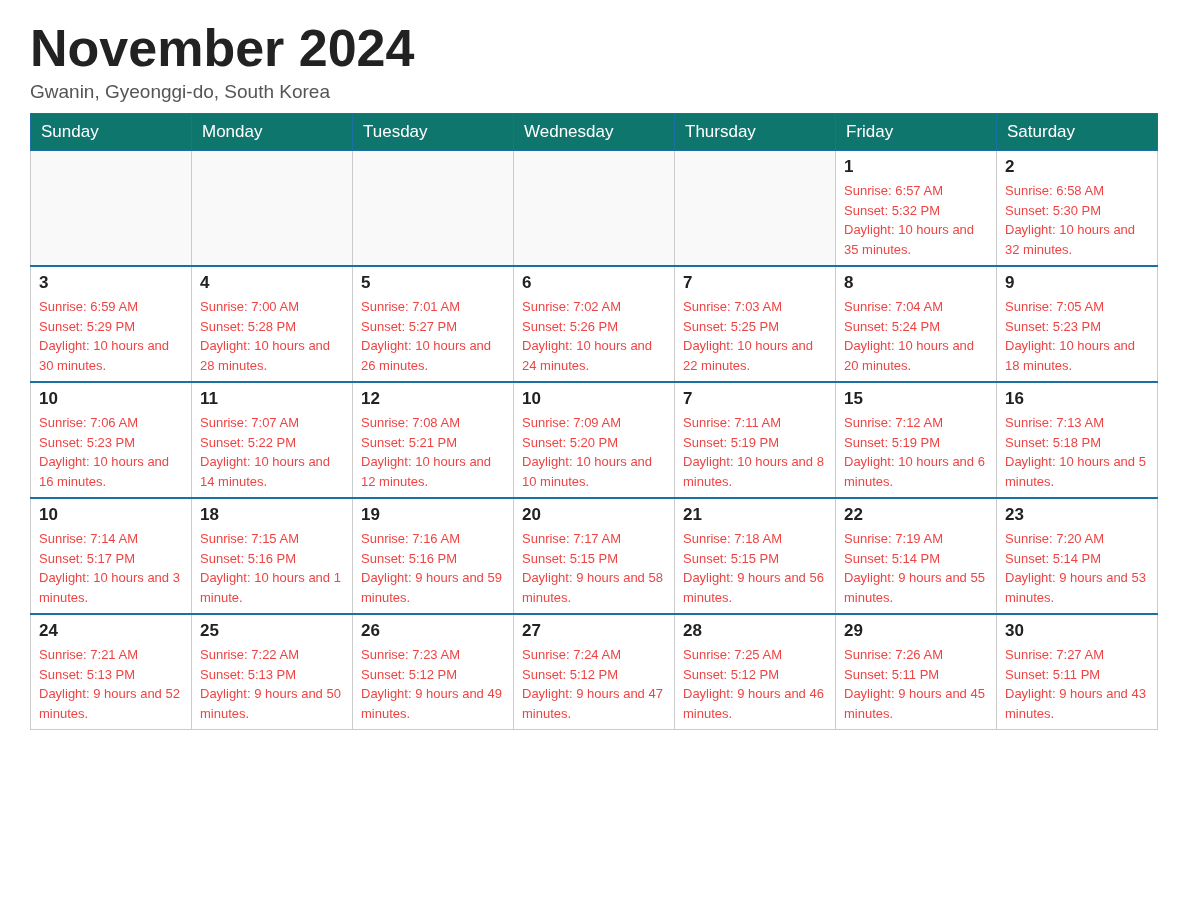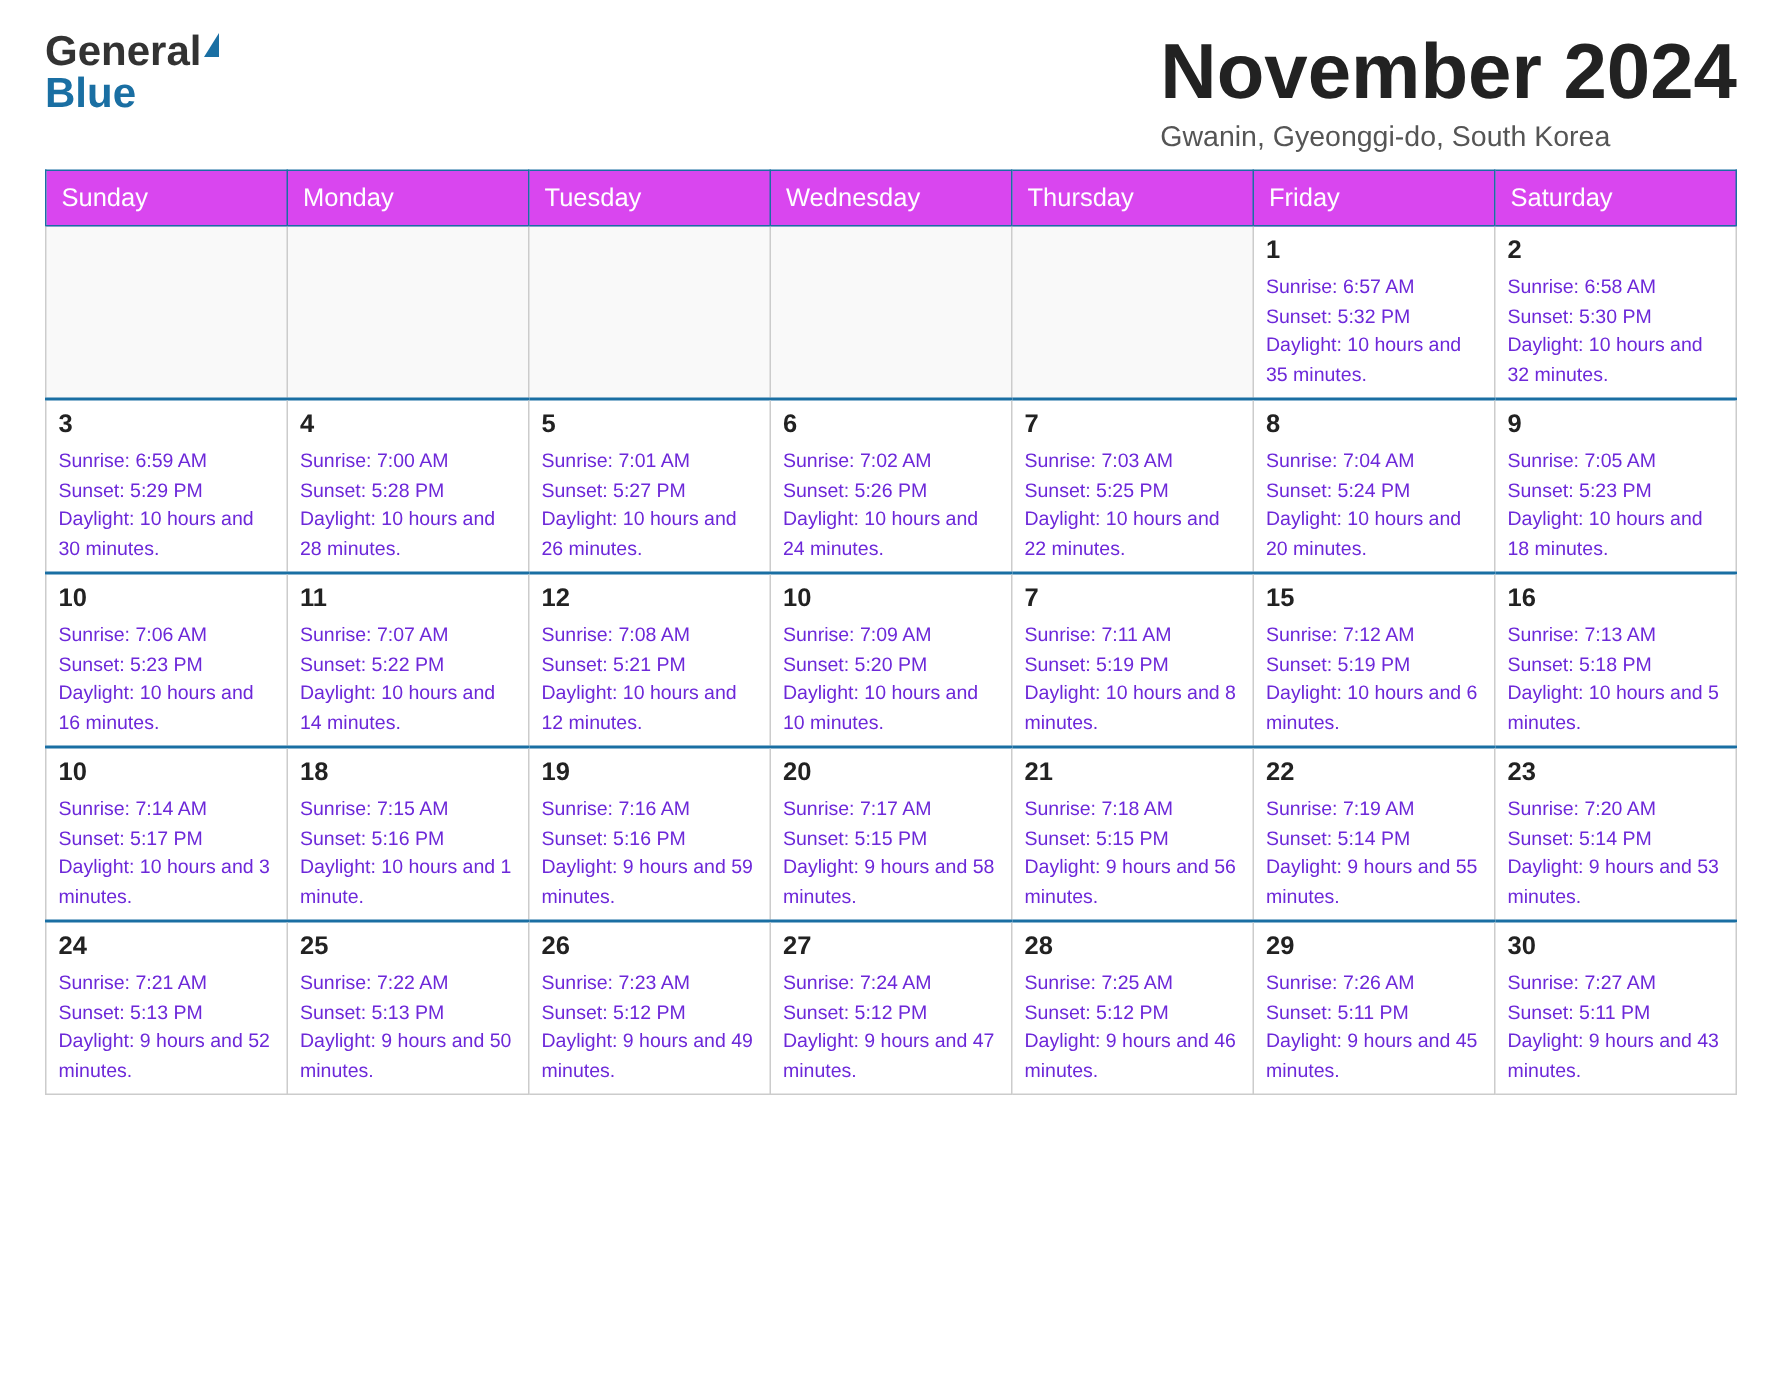--- a/index.html
+++ b/index.html
@@ -57,21 +57,21 @@
       font-size: 19px;
       color: #555;
       margin-top: 4px;
     }
     .calendar-table {
       width: 100%;
       border-collapse: collapse;
       margin-top: 10px;
     }
     .calendar-table th {
-      background-color: #d946ef;
+      background-color: #0f766e;
       color: #fff;
       font-size: 17px;
       font-weight: normal;
       padding: 8px 10px;
       text-align: left;
       border: 1px solid #1a6fa3;
     }
     .calendar-table td {
       border: 1px solid #ccc;
       vertical-align: top;
@@ -81,41 +81,34 @@
     }
     .day-number {
       font-size: 17px;
       font-weight: bold;
       color: #222;
       display: block;
       margin-bottom: 4px;
     }
     .day-info {
       font-size: 13px;
-      color: #6d28d9;
+      color: #ef4444;
       line-height: 1.5;
     }
     .empty-cell {
       background: #f9f9f9;
     }
     .row-border td {
       border-top: 2px solid #1a6fa3;
     }
   </style>
 </head>
 <body>
 
 <div class="header-row">
-  <div class="logo">
-    <div style="display:flex; align-items:center;">
-      <span class="logo-text-general">General</span>
-      <span class="logo-triangle"></span>
-    </div>
-    <span class="logo-text-blue">Blue</span>
-  </div>
   <div class="title-section">
     <div class="month-title">November 2024</div>
     <div class="location-title">Gwanin, Gyeonggi-do, South Korea</div>
   </div>
 </div>
 
 <table class="calendar-table">
   <thead>
     <tr>
     <th>Sunday</th>

